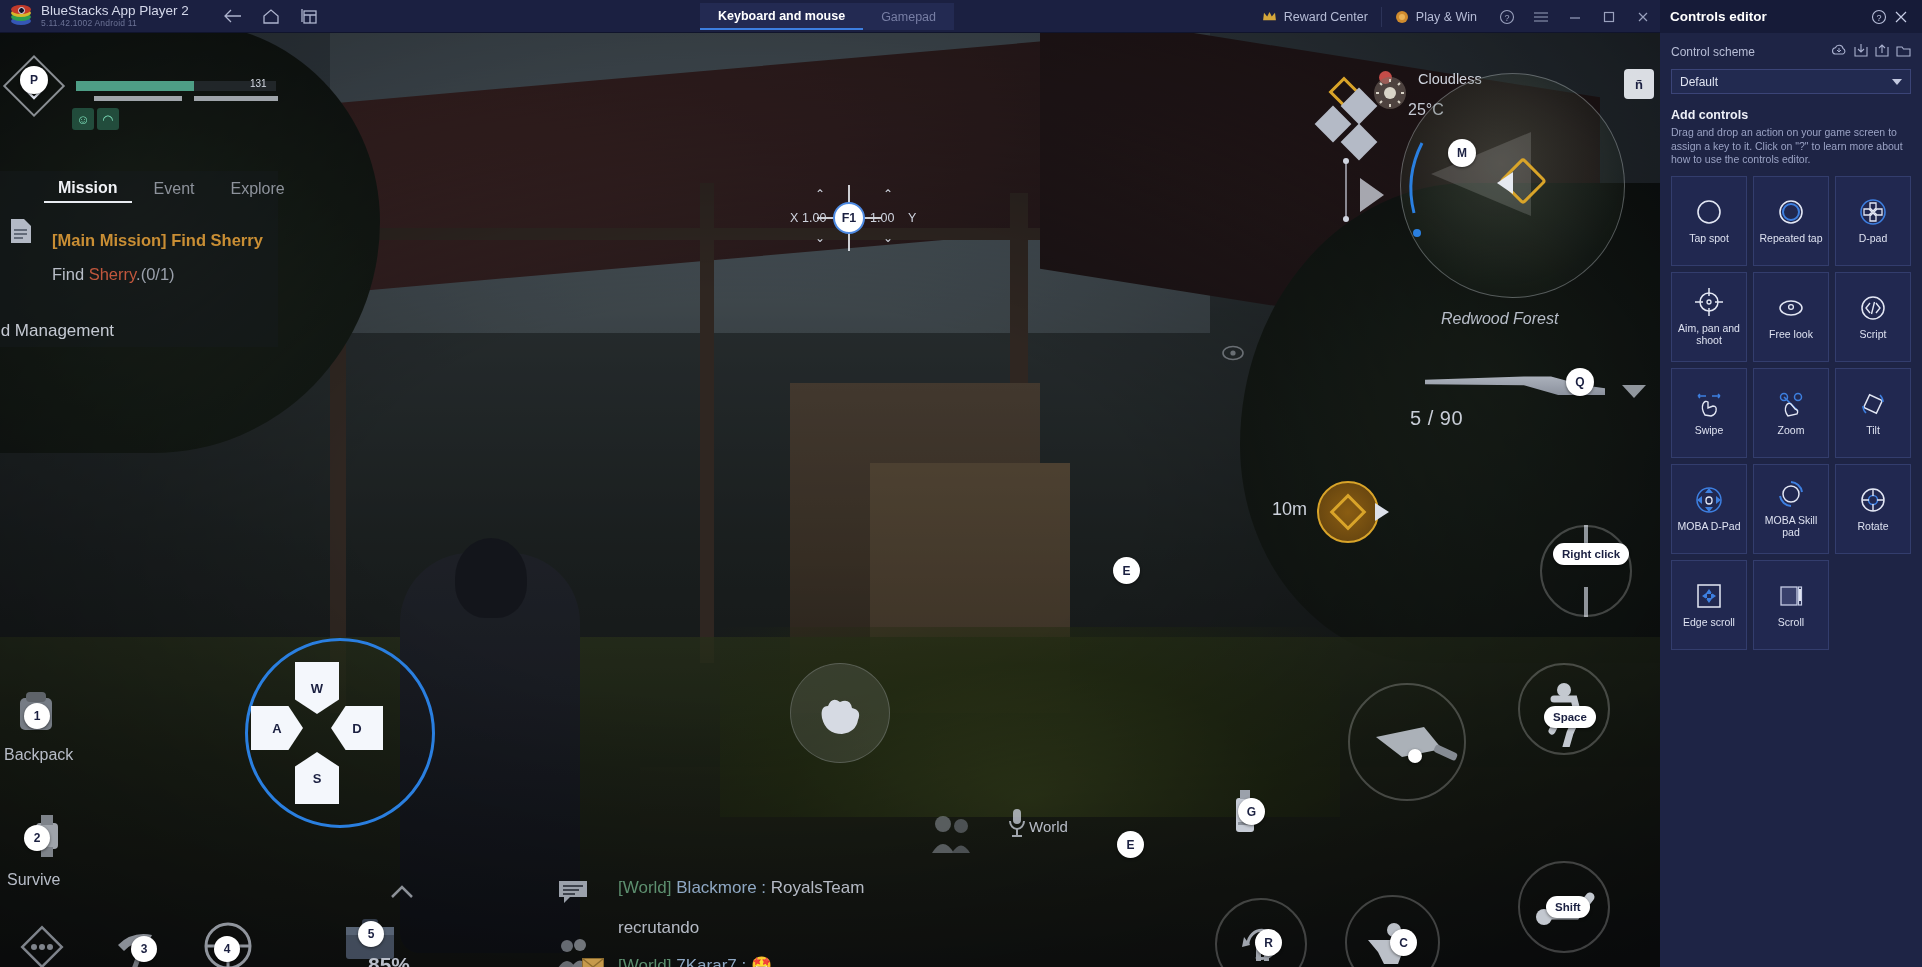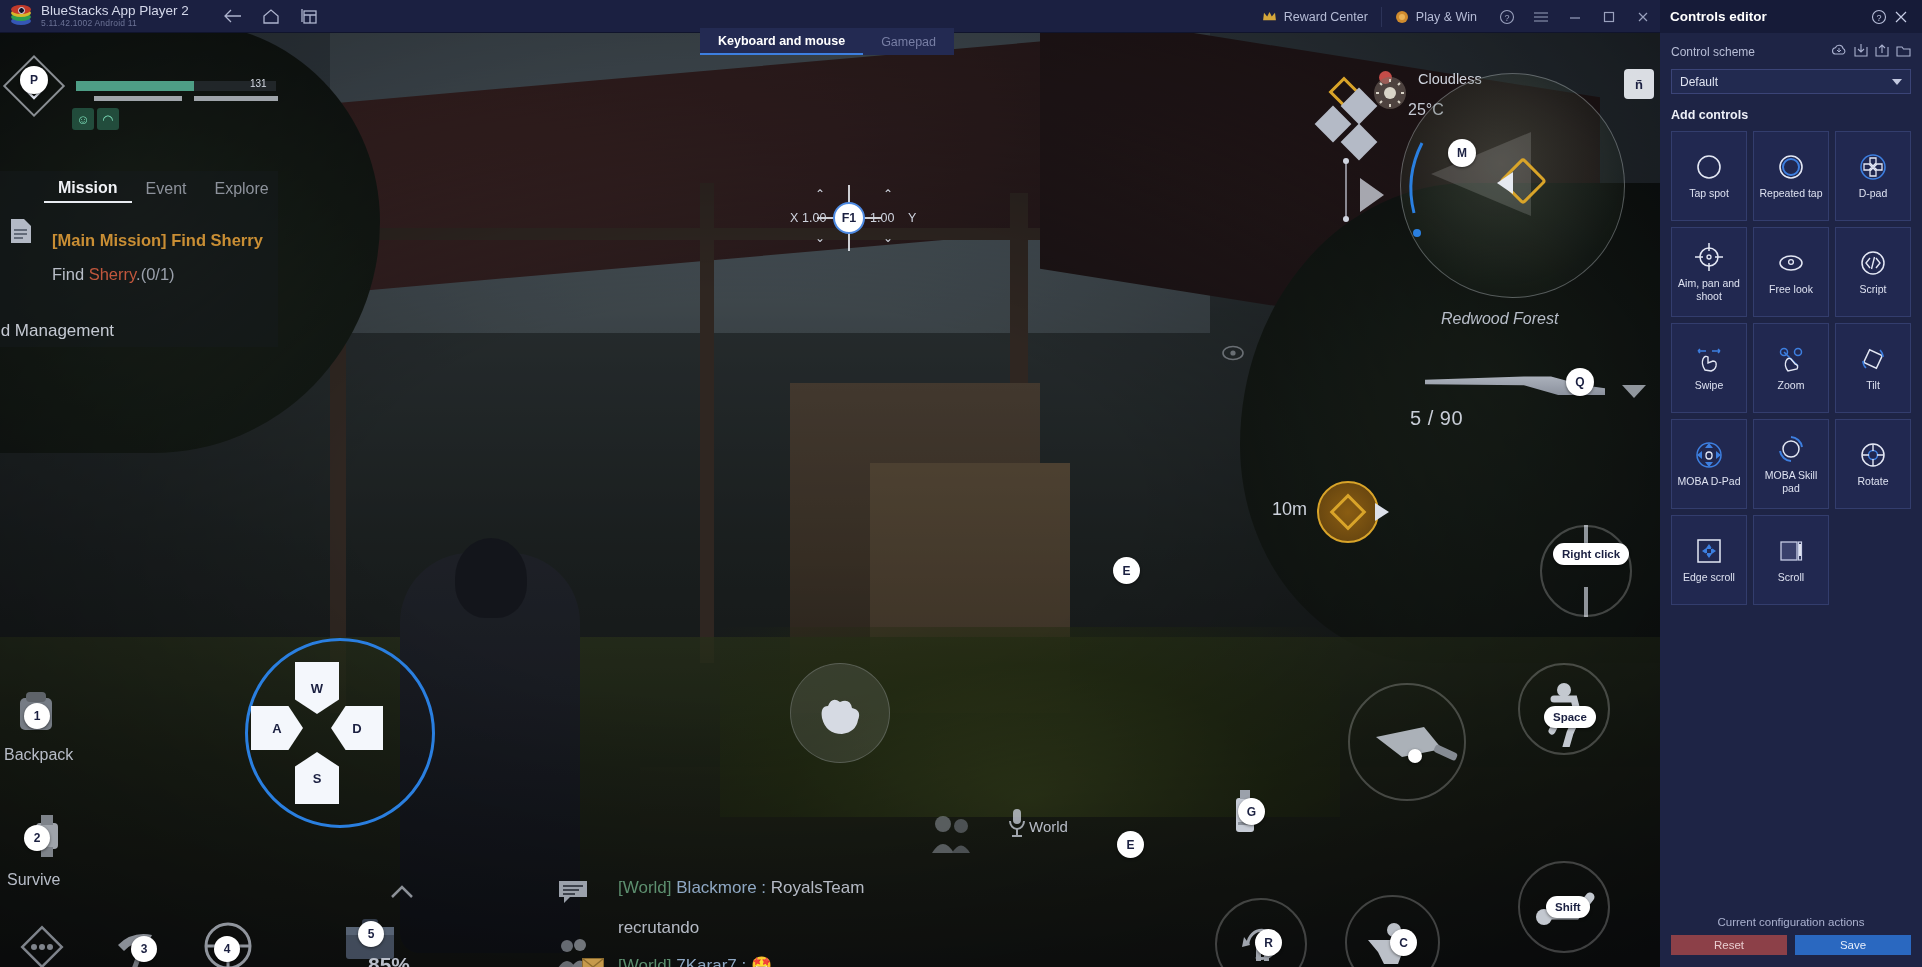--- a/index.html
+++ b/index.html
@@ -23,21 +23,20 @@
   .bs-logo .l3 { position:absolute; left:1px; top:4px; width:20px; height:8px; background:#d9b62b; border-radius:50%; }
   .bs-logo .l4 { position:absolute; left:1px; top:0px; width:20px; height:9px; background:#c23a2a; border-radius:50%; }
   .bs-logo .eye { position:absolute; left:7.5px; top:2px; width:7px; height:7px; background:#0d1026; border-radius:50%; border:1.5px solid #e7e9f5; }
   .bs-title { color: #d4d8ea; font-size: 13.5px; line-height: 14px; }
   .bs-sub { color: #6c7396; font-size: 8.5px; line-height: 11px; letter-spacing:.2px; }
   .navicons { display: flex; gap: 20px; margin-left: 34px; align-items: center; }
   .navicons svg { display:block; }
   .tabs-center {
     position: absolute; left: 700px; top: 3px; display: flex; height: 27px;
     background: #232a52;
-    margin-top: 25px;
   }
   .tab-c {
     padding: 0 18px; height: 27px; display:flex; align-items:center;
     font-size: 12.5px; color: #777ea4; cursor: pointer;
   }
   .tab-c.active { color: #ffffff; border-bottom: 2px solid #3d7fe0; font-weight: 600; }
   .topright { position:absolute; right:0; top:0; height:33px; display:flex; align-items:center; }
   .tr-item { display:flex; align-items:center; gap:7px; padding:0 13px; height:33px; font-size:12.5px; color:#b6bcd6; cursor:pointer; }
   .tr-sep { width:1px; height:20px; background:#2c3358; }
   .crown { width:15px; height:11px; }
@@ -127,21 +126,21 @@
   .hpnum { position:absolute; left:250px; top:45px; font-size:10px; color:#d5dae4; }
   .minibar1 { position:absolute; left:94px; top:63px; width:88px; height:5px; background:rgba(215,220,230,.72); }
   .minibar2 { position:absolute; left:194px; top:63px; width:84px; height:5px; background:rgba(215,220,230,.72); }
   .buffs { position:absolute; left:72px; top:75px; display:flex; gap:3px; }
   .buff { width:22px; height:22px; background:rgba(70,180,140,.35); border-radius:3px;
     display:flex; align-items:center; justify-content:center; font-size:13px; color:#7fe2bd; }
 
   
   .mission-panel { position:absolute; left:0; top:138px; width:278px; height:176px;
     background:rgba(22,27,32,.45); }
-  .m-tabs { position:absolute; left:44px; top:142px; display:flex; gap:0; }
+  .m-tabs { position:absolute; left:44px; top:142px; display:flex; gap:8px; }
   .m-tab { padding:0 14px; height:28px; display:flex; align-items:center;
     font-size:16px; color:#8d929b; cursor:pointer; }
   .m-tab.active { color:#f0f2f6; font-weight:700; border-bottom:2px solid #e9ecf2; }
   .m-doc { position:absolute; left:10px; top:185px; width:22px; height:26px; }
   .m-title { position:absolute; left:52px; top:198px; font-size:16.5px; color:#c98e34; font-weight:600; }
   .m-sub { position:absolute; left:52px; top:232px; font-size:16.5px; color:#b9bec8; }
   .m-sub .hl { color:#c2573d; }
   .m-sub .cnt { color:#9aa0ab; }
   .land-mgmt { position:absolute; left:-22px; top:288px; font-size:17px; color:#c4c9d2; }
 
@@ -658,20 +657,21 @@
               </svg>
           </span>
         </div>
       </div>
       <div class="select">
         <span>Default</span>
         <span class="caret"></span>
       </div>
 
       <div class="add-title">Add controls</div>
+      <div class="add-desc">Drag and drop an action on your game screen to assign a key to it. Click on "?" to learn more about how to use the controls editor.</div>
 
       <div class="grid">
         <div class="cell">
           <svg width="30" height="30" viewBox="0 0 30 30">
               <circle cx="15" cy="15" r="11" fill="none" stroke="#e3e7f4" stroke-width="1.6"></circle>
             </svg>
           <div class="cl">Tap spot</div>
         </div>
         <div class="cell">
           <svg width="30" height="30" viewBox="0 0 30 30">
@@ -772,21 +772,14 @@
           <svg width="30" height="30" viewBox="0 0 30 30">
             <rect x="5" y="6" width="16" height="18" fill="#39406b" stroke="#c7cde6" stroke-width="1.3"></rect>
             <rect x="22.5" y="6" width="3" height="18" fill="none" stroke="#c7cde6" stroke-width="1.2"></rect>
             <rect x="23" y="8" width="2" height="12" fill="#dfe3f0"></rect>
           </svg>
           <div class="cl">Scroll</div>
         </div>
       </div>
     </div>
 
-    <div class="panel-foot">
-      <div class="foot-label">Current configuration actions</div>
-      <div class="foot-btns">
-        <div class="btn btn-reset">Reset</div>
-        <div class="btn btn-save">Save</div>
-      </div>
-    </div>
   </div>
 </div>
 
 </body></html>

